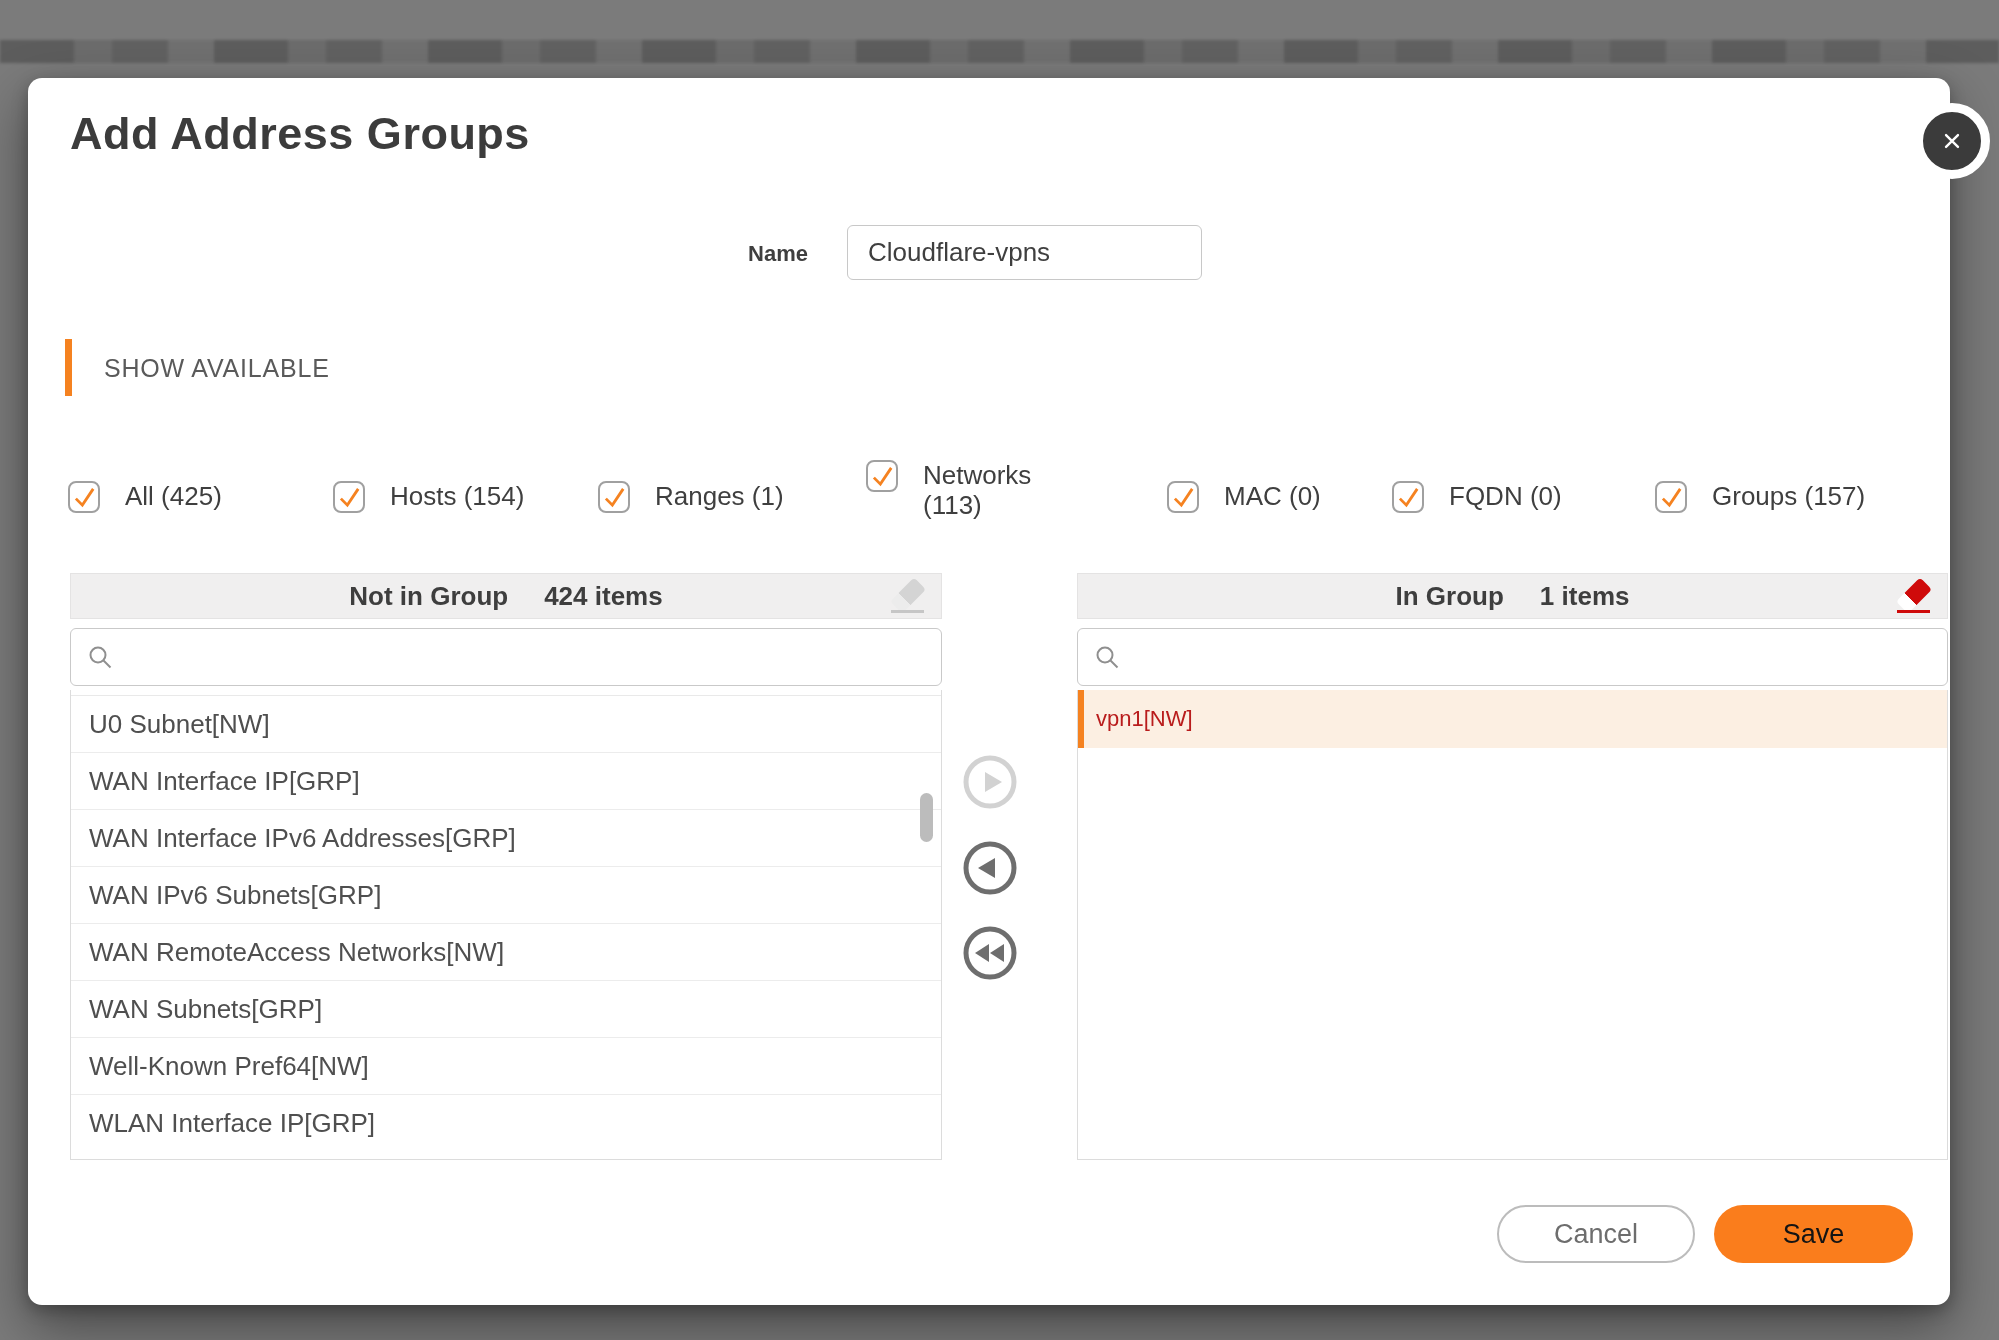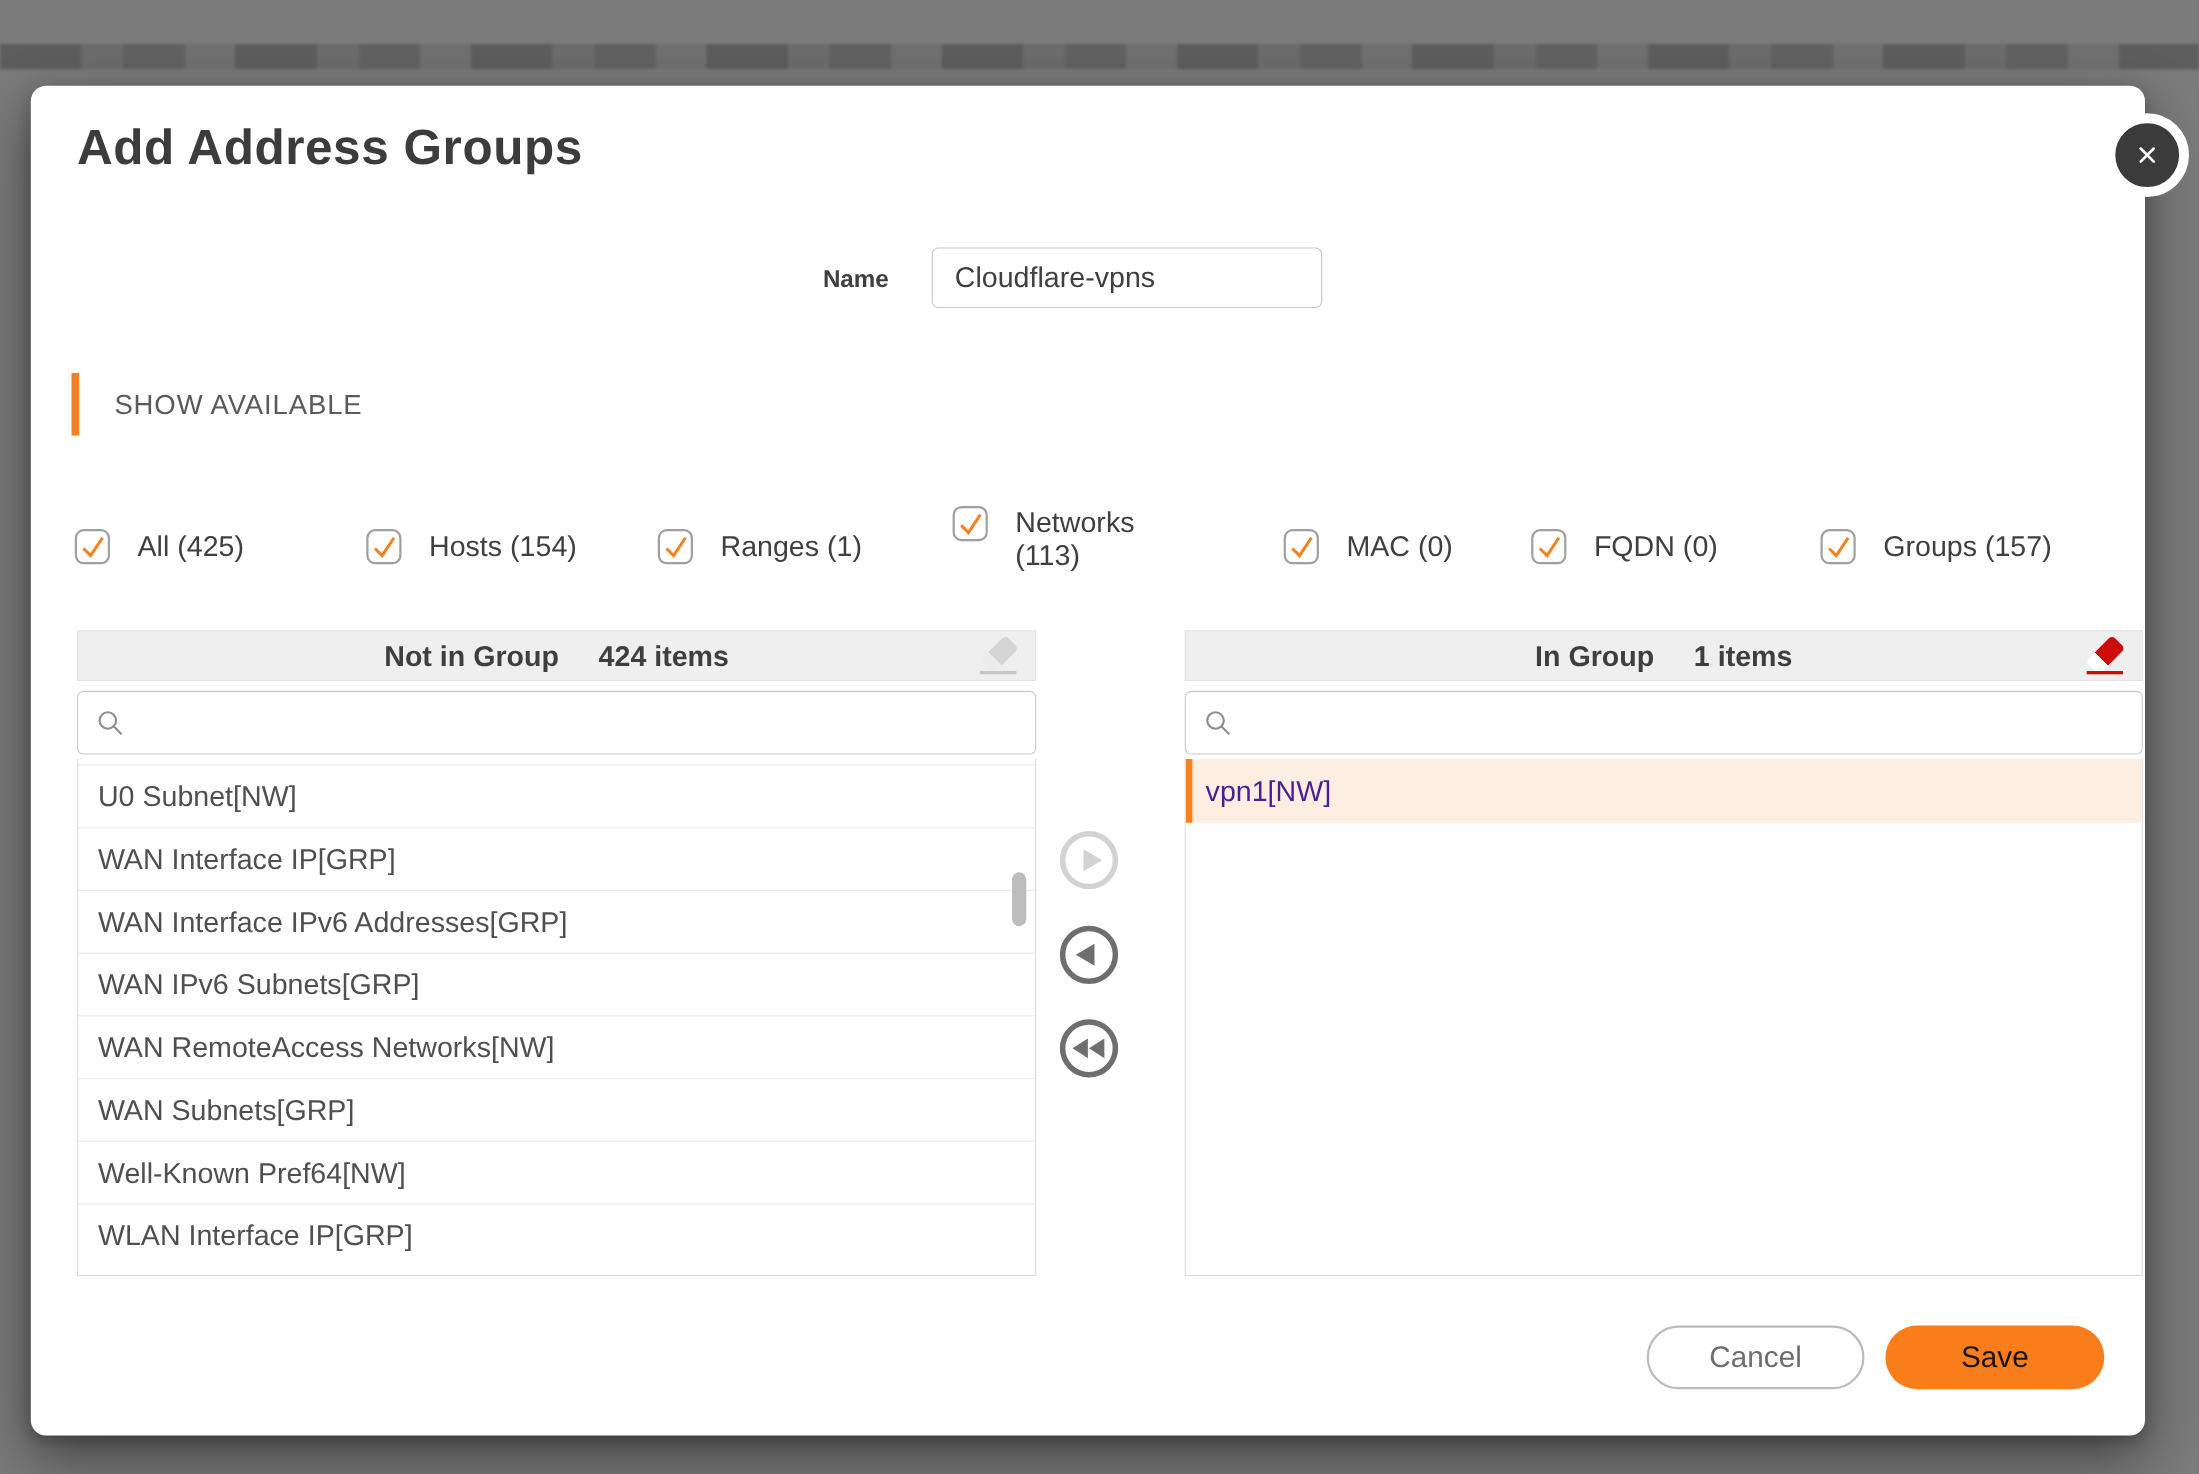--- a/index.html
+++ b/index.html
@@ -84,21 +84,21 @@
     border:1px solid #dcdcdc;border-top:none;background:#fff;overflow:hidden;
   }
   .sliver{height:6px;border-bottom:1px solid #e9e9e9;}
   .lrow{
     height:57px;line-height:57px;border-bottom:1px solid #ececec;
     padding-left:18px;font-size:26px;color:#4f4f4f;white-space:nowrap;cursor:pointer;
   }
   .lrow:last-child{border-bottom:none;}
   .rrow{
     height:58px;display:flex;align-items:center;padding-left:16px;
-    font-size:26px;color:#4c1d95;cursor:pointer;
+    font-size:22px;color:#b91c1c;cursor:pointer;
   }
   .rrow.sel{background:#fcefe2;border-left:6px solid var(--accent,#f58220);padding-left:12px;}
   .scroll-thumb{
     position:absolute;right:9px;top:220px;width:13px;height:49px;border-radius:7px;background:#bcbcbc;z-index:3;cursor:grab;
   }
   
   .eraser{position:absolute;right:13px;top:5px;width:40px;height:35px;cursor:pointer;}
   .e-body{
     position:absolute;left:3px;top:8px;width:34px;height:17px;border-radius:4px;
     transform:rotate(-45deg);

